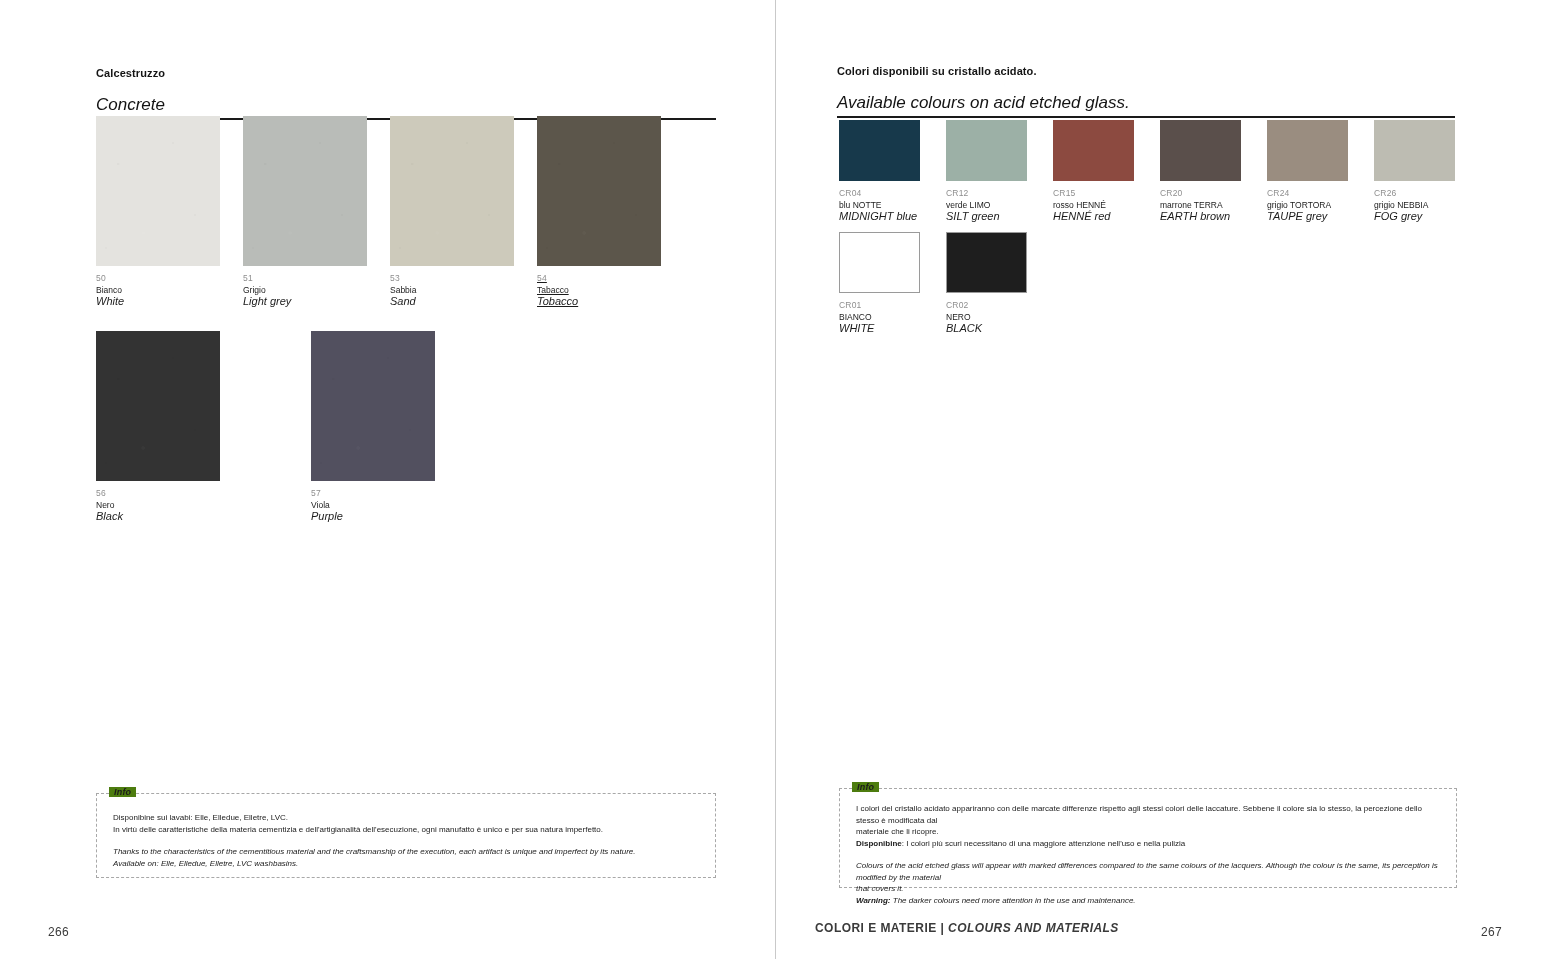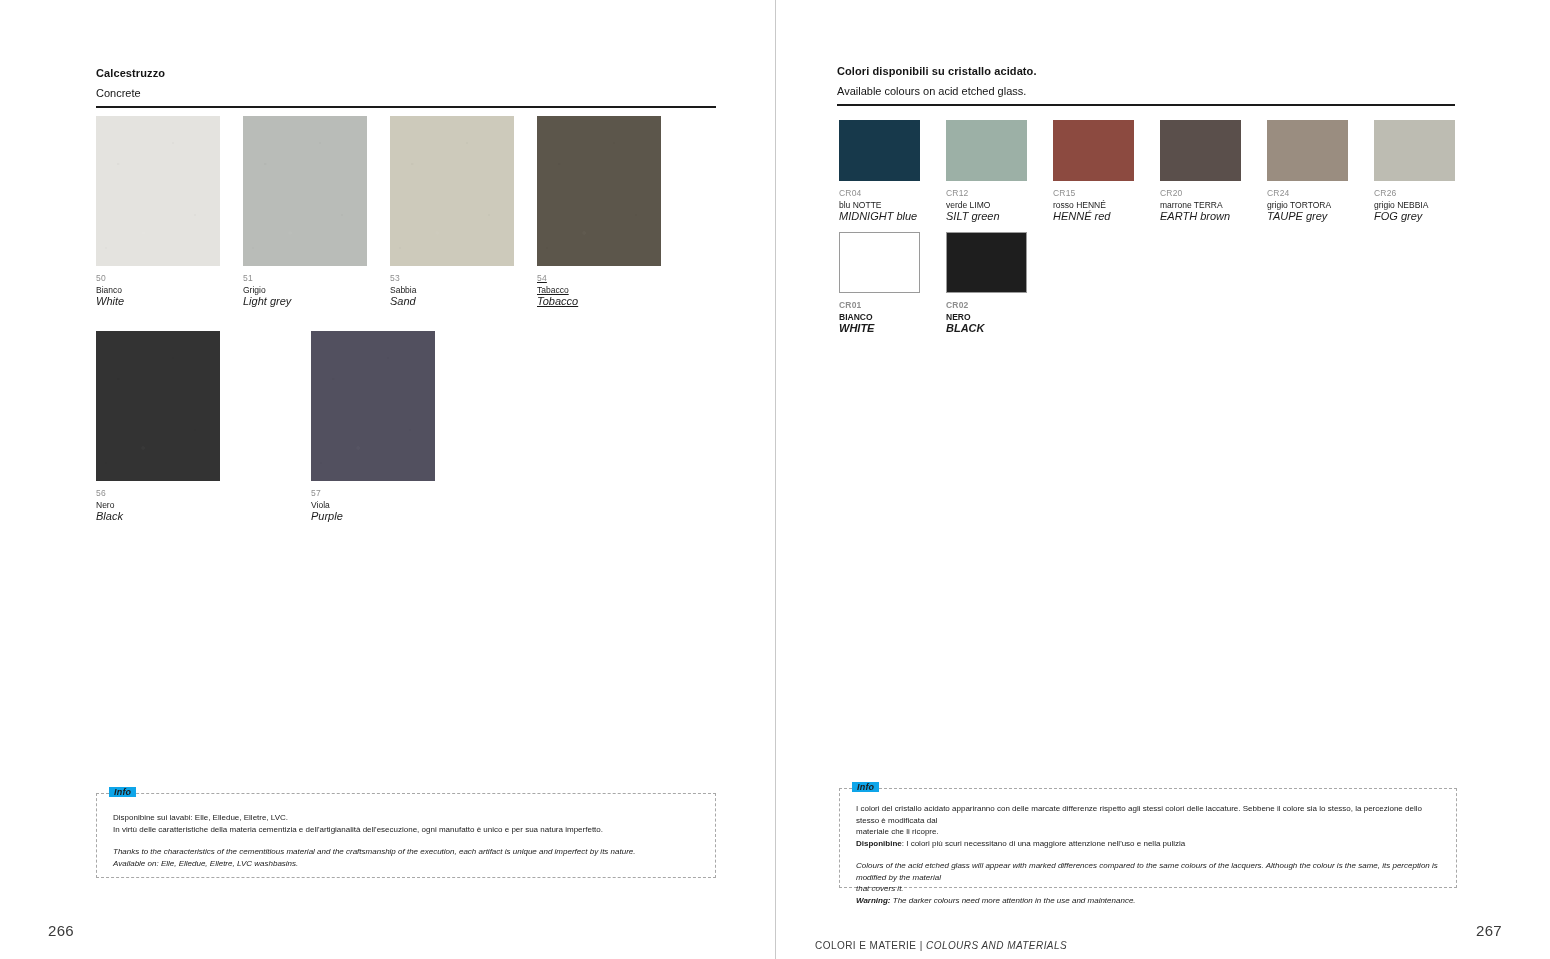--- a/index.html
+++ b/index.html
@@ -43,24 +43,25 @@
     position: absolute;
   }
   .head-it {
     font-size: 11px;
     font-weight: bold;
     letter-spacing: 0.1px;
     line-height: 14px;
     color: #141414;
   }
   .head-en {
-    font-size: 11px;
+    font-size: 17px;
+    font-style: italic;
     line-height: 14px;
     color: #141414;
-    margin-top: 6px;
+    margin-top: 18px;
   }
   .rule {
     border-top: 2px solid #1a1a1a;
     margin-top: 6px;
   }
 
   
   .swatch-grid {
     position: absolute;
     display: flex;
@@ -110,21 +111,21 @@
   
   .info-box {
     position: absolute;
     box-sizing: border-box;
     border: 1px dashed #a8a8a8;
   }
   .info-label {
     position: absolute;
     top: -7px;
     left: 12px;
-    background: #0ea5e9;
+    background: #4d7c0f;
     padding: 0 5px;
     font-size: 9px;
     font-style: italic;
     font-weight: bold;
     color: #1b1b1b;
     letter-spacing: .2px;
   }
   .info-body {
     padding: 18px 16px 14px 16px;
   }
@@ -137,34 +138,35 @@
   .info-p.it { font-style: normal; }
   .info-p.en { font-style: italic; }
   .info-gap { height: 11px; }
   .bold-lead { font-weight: bold; font-style: normal; }
   .bold-lead-i { font-weight: bold; font-style: italic; }
 
   
   .folio {
     position: absolute;
     bottom: 20px;
-    font-size: 15px;
+    font-size: 12px;
     color: #3a3a3a;
     letter-spacing: .3px;
   }
   .folio-left { left: 48px; }
   .folio-right { right: 48px; }
   .running-head {
     position: absolute;
-    bottom: 8px;
+    bottom: 24px;
     left: 40px;
-    font-size: 10px;
+    font-size: 12px;
     color: #3a3a3a;
     letter-spacing: .45px;
     white-space: nowrap;
+    font-weight: bold;
   }
   .running-head .en { font-style: italic; }
 </style>
 </head>
 <body>
 
 <div class="spread">
 
   <div class="page">
 
@@ -294,21 +296,21 @@
       </div>
 
       <div class="swatch-cell" style="width:81px;">
         <span class="chip" style="width:81px; height:61px; background:#bdbcb2;"></span>
         <div class="chip-code">CR26</div>
         <div class="chip-it">grigio NEBBIA</div>
         <div class="chip-en">FOG grey</div>
       </div>
     </div>
 
-    <div class="swatch-grid" style="left:64px; top:232px; gap:26px;font-weight:bold;">
+    <div class="swatch-grid" style="left:64px; top:232px; gap:26px;">
 
       <div class="swatch-cell" style="width:81px;">
         <span class="chip bordered" style="width:81px; height:61px; background:#ffffff;"></span>
         <div class="chip-code">CR01</div>
         <div class="chip-it">BIANCO</div>
         <div class="chip-en">WHITE</div>
       </div>
 
       <div class="swatch-cell" style="width:81px;">
         <span class="chip bordered" style="width:81px; height:61px; background:#1e1e1e;"></span>

